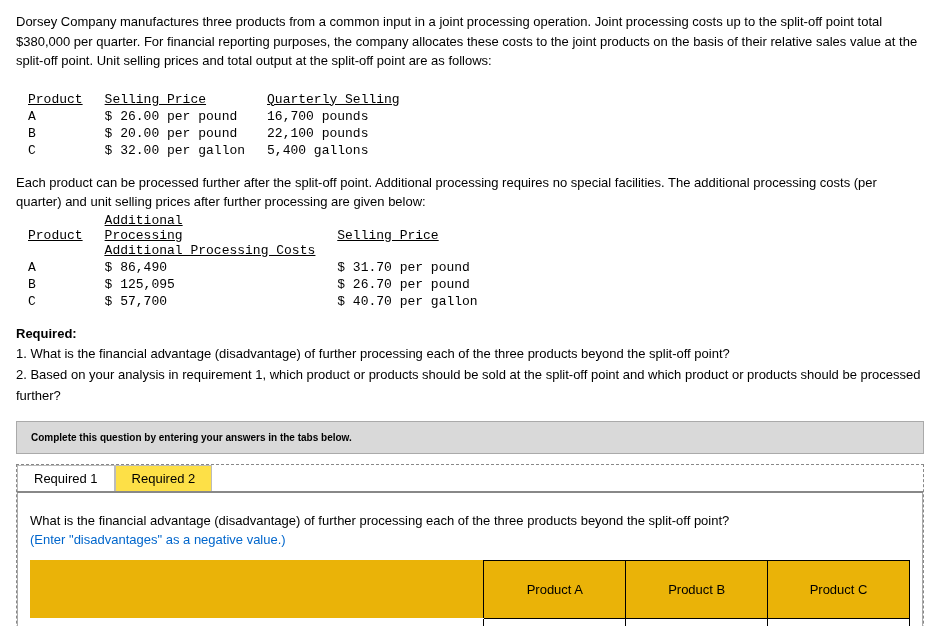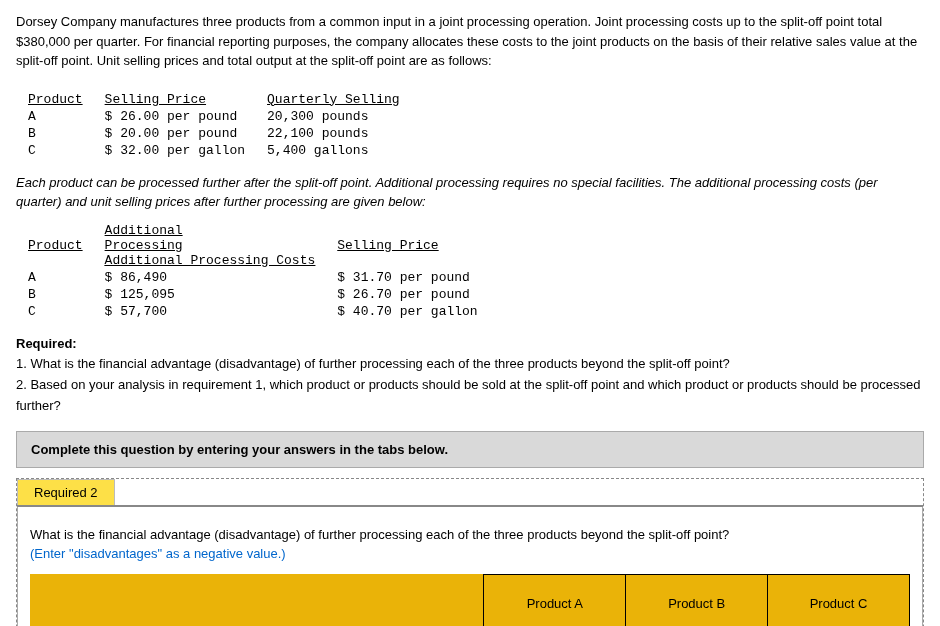--- a/index.html
+++ b/index.html
@@ -24,22 +24,21 @@
       padding: 1px 18px 1px 4px;
       font-family: 'Courier New', monospace;
       font-size: 13px;
     }
     .product-table .col-header {
       font-weight: normal;
       text-decoration: underline;
     }
     .mid-text {
       line-height: 1.5;
-      margin-bottom: 10px;
-      font-style: italic;
+      margin-bottom: 0;
     }
     .additional-table {
       border-collapse: collapse;
       margin-bottom: 14px;
       margin-left: 8px;
     }
     .additional-table td {
       padding: 1px 18px 1px 4px;
       font-family: 'Courier New', monospace;
       font-size: 13px;
@@ -51,21 +50,21 @@
     .required-text {
       line-height: 1.6;
       margin-bottom: 14px;
     }
     .complete-box {
       background: #d9d9d9;
       border: 1px solid #aaa;
       padding: 10px 14px;
       margin-bottom: 10px;
       font-weight: bold;
-      font-size: 13px;
+      font-size: 10px;
     }
     .tab-content {
       border: 1px solid #aaa;
       border-top: none;
       padding: 10px 12px 14px 12px;
     }
     .tab-question {
       color: #000;
       line-height: 1.5;
       margin-bottom: 10px;
@@ -147,21 +146,21 @@
 <table class="product-table">
   <tbody>
       <tr>
     <td class="col-header">Product</td>
     <td class="col-header">Selling Price</td>
     <td class="col-header">Quarterly Selling</td>
   </tr>
   <tr>
     <td>A</td>
     <td>$ 26.00 per pound</td>
-    <td>20,300 pounds</td>
+    <td>16,700 pounds</td>
   </tr>
   <tr>
     <td>B</td>
     <td>$ 20.00 per pound</td>
     <td>22,100 pounds</td>
   </tr>
   <tr>
     <td>C</td>
     <td>$ 32.00 per gallon</td>
     <td>5,400 gallons</td>
@@ -207,20 +206,21 @@
   <div>1. What is the financial advantage (disadvantage) of further processing each of the three products beyond the split-off point?</div>
   <div>2. Based on your analysis in requirement 1, which product or products should be sold at the split-off point and which product or products should be processed further?</div>
 </div>
 
 <div class="complete-box">
   <span>Complete this question by entering your answers in the tabs below.</span>
 </div>
 
 <div class="tabs-wrapper">
   <div class="tabs-bar">
+    <div class="tab-btn active">Required 1</div>
     <div class="tab-btn">Required 2</div>
   </div>
   <hr class="divider-line">
   <div class="tab-content">
     <div class="tab-question">
       <span>What is the financial advantage (disadvantage) of further processing each of the three products beyond the split-off point?</span><br>
       <span class="blue-note" style="color:#0066cc;">(Enter "disadvantages" as a negative value.)</span>
     </div>
     <table class="answer-table">
       <thead>

